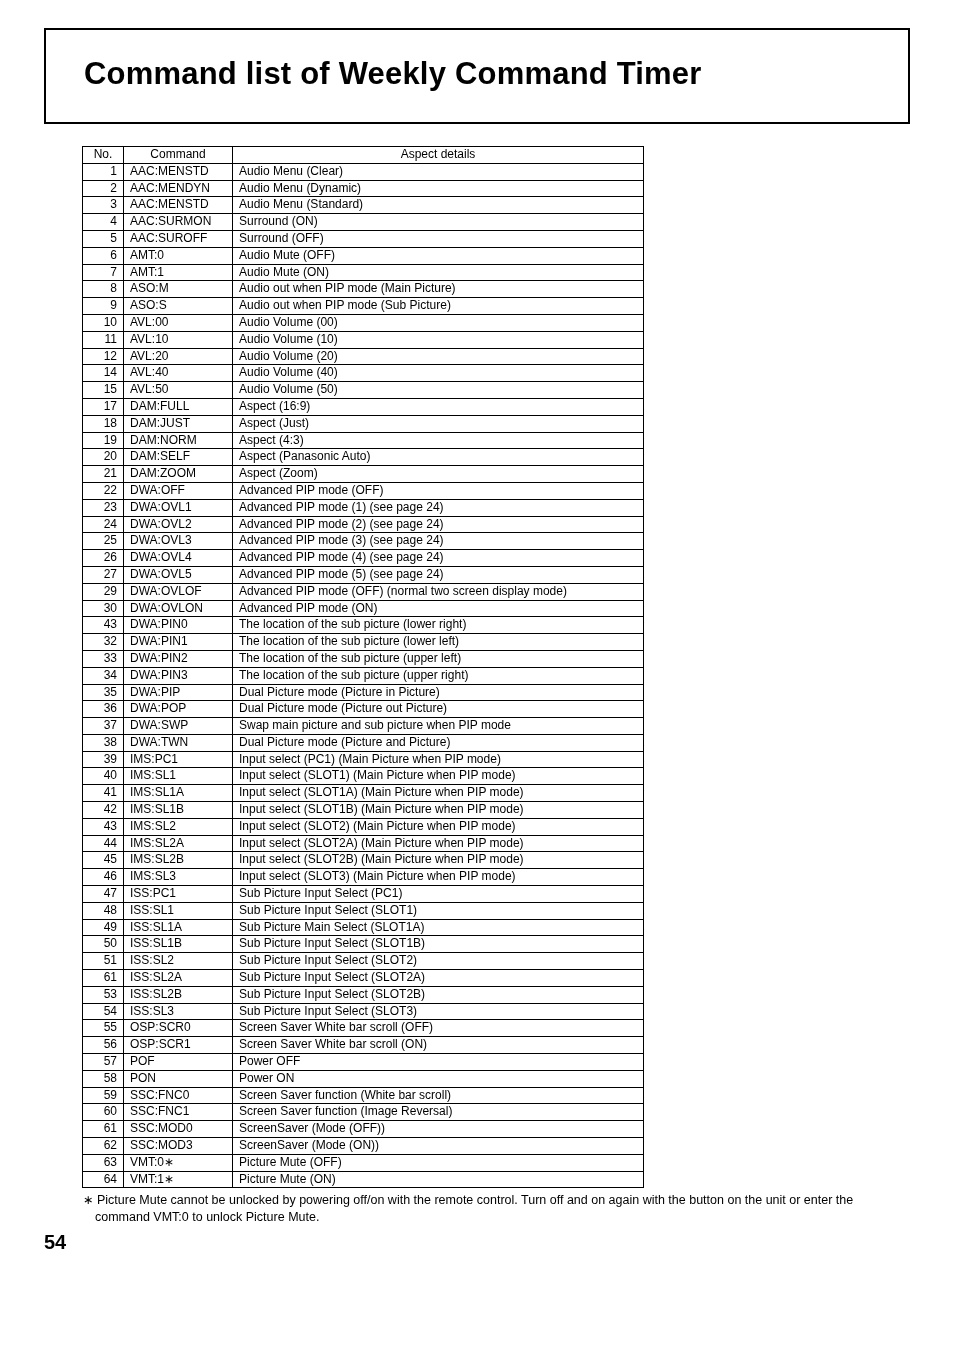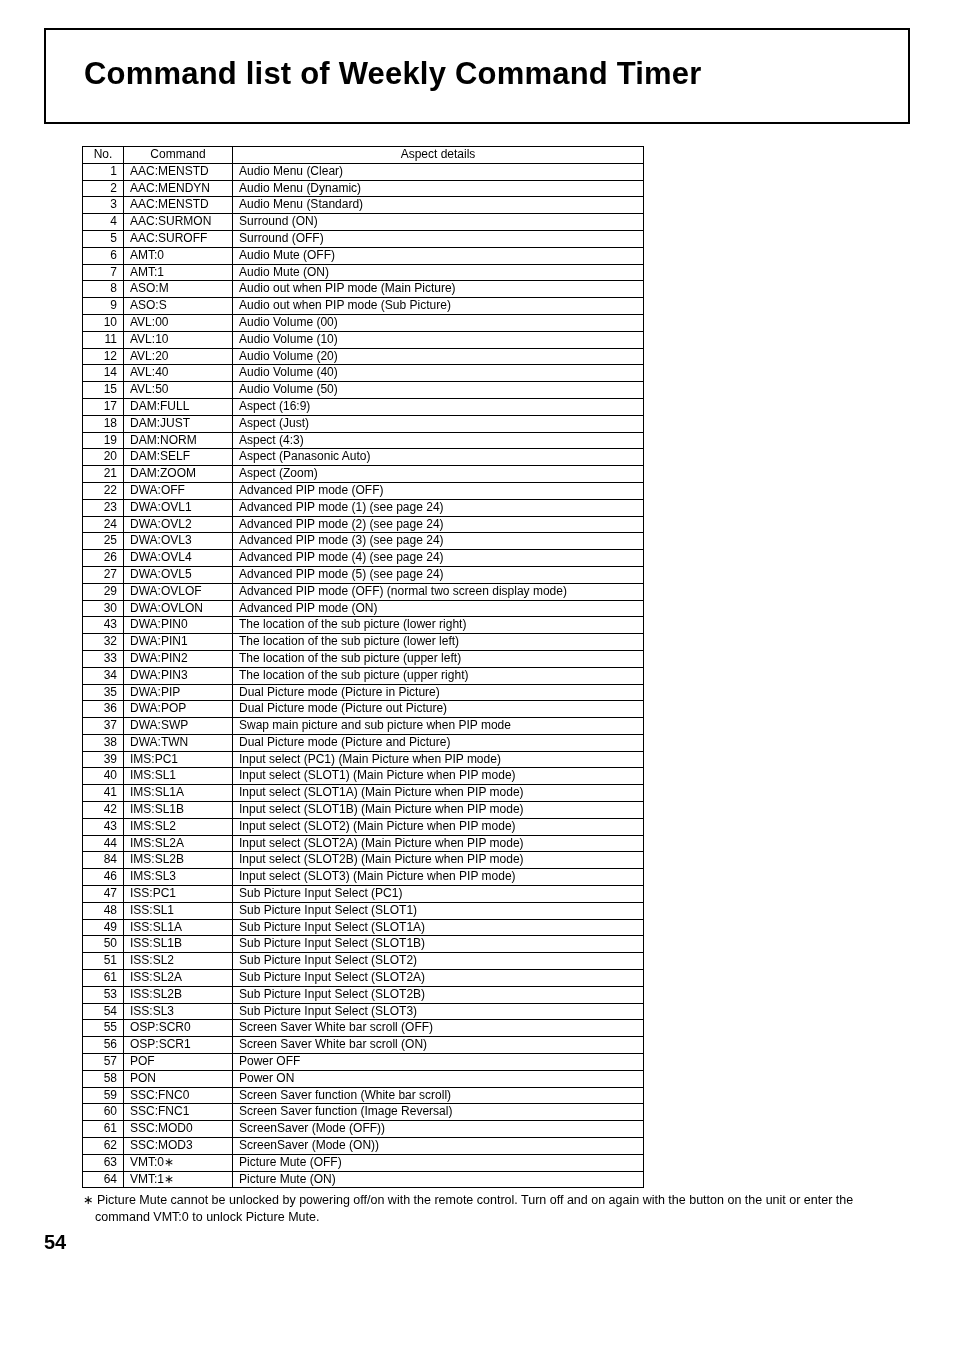--- a/index.html
+++ b/index.html
@@ -277,21 +277,21 @@
           <td class="no">43</td>
           <td class="cmd">IMS:SL2</td>
           <td class="det">Input select (SLOT2) (Main Picture when PIP mode)</td>
         </tr>
         <tr>
           <td class="no">44</td>
           <td class="cmd">IMS:SL2A</td>
           <td class="det">Input select (SLOT2A) (Main Picture when PIP mode)</td>
         </tr>
         <tr>
-          <td class="no">84</td>
+          <td class="no">45</td>
           <td class="cmd">IMS:SL2B</td>
           <td class="det">Input select (SLOT2B) (Main Picture when PIP mode)</td>
         </tr>
         <tr>
           <td class="no">46</td>
           <td class="cmd">IMS:SL3</td>
           <td class="det">Input select (SLOT3) (Main Picture when PIP mode)</td>
         </tr>
         <tr>
           <td class="no">47</td>
@@ -299,21 +299,21 @@
           <td class="det">Sub Picture Input Select (PC1)</td>
         </tr>
         <tr>
           <td class="no">48</td>
           <td class="cmd">ISS:SL1</td>
           <td class="det">Sub Picture Input Select (SLOT1)</td>
         </tr>
         <tr>
           <td class="no">49</td>
           <td class="cmd">ISS:SL1A</td>
-          <td class="det">Sub Picture Input Select (SLOT1A)</td>
+          <td class="det">Sub Picture Main Select (SLOT1A)</td>
         </tr>
         <tr>
           <td class="no">50</td>
           <td class="cmd">ISS:SL1B</td>
           <td class="det">Sub Picture Input Select (SLOT1B)</td>
         </tr>
         <tr>
           <td class="no">51</td>
           <td class="cmd">ISS:SL2</td>
           <td class="det">Sub Picture Input Select (SLOT2)</td>

